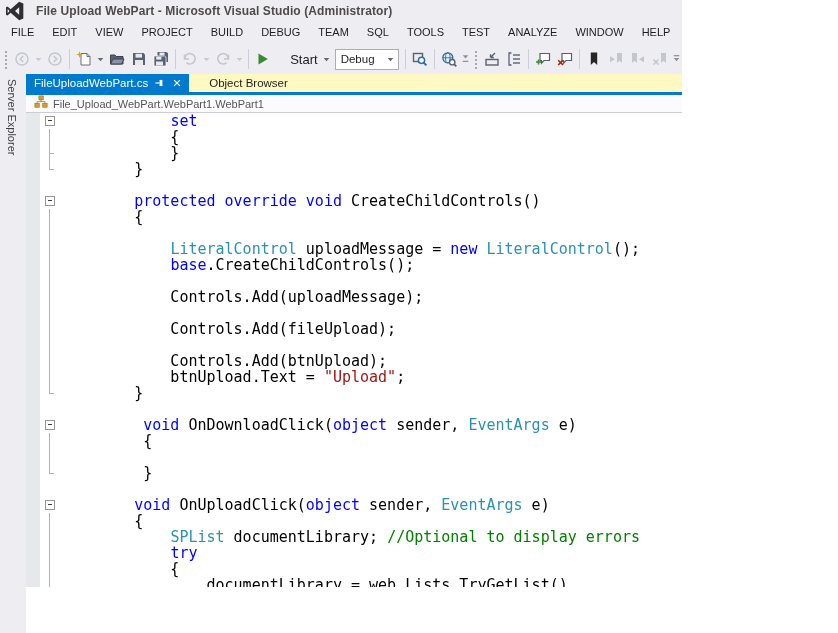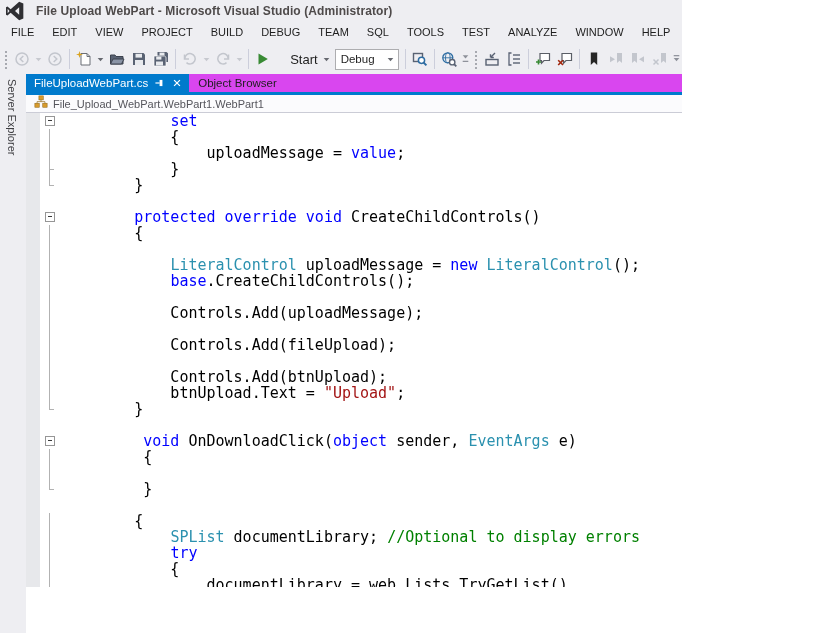--- a/index.html
+++ b/index.html
@@ -33,22 +33,22 @@
   .tb-combo .val { flex:1; font-size:11.5px; color:#1e1e1e; padding-left:5px; }
   .tb-combo svg { width:7px; height:7px; margin-right:4px; }
 
   
   .main { flex:1; display:flex; min-height:0; }
   .rail { width:26px; background:#eeeef2; flex:none; }
   .rail .vtext { writing-mode:vertical-rl; font-size:11px; color:#3e3e42; padding-top:5px; margin-left:6px; cursor:default; }
   .content { flex:1; display:flex; flex-direction:column; min-width:0; }
 
   
-  .tabstrip { height:18px; display:flex; align-items:flex-end; background:#d946ef; flex:none; }
-  .tab { height:18px; display:flex; align-items:center; font-size:11.5px; padding:0 9px; color:#1e1e1e; cursor:default; }
+  .tabstrip { height:18px; display:flex; align-items:flex-end; background:#fef9c3; flex:none; }
+  .tab { height:18px; display:flex; align-items:center; font-size:11.5px; padding:0 20px; color:#1e1e1e; cursor:default; }
   .tab.active { background:var(--accent); color:#fff; padding:0 7px 0 8px; }
   .tab .ticon { display:flex; align-items:center; margin-left:7px; }
   .tab .ticon svg { width:10px; height:10px; display:block; }
   .accentbar { height:3px; background:var(--accent); flex:none; }
 
   
   .breadcrumb { height:18px; background:#fbfbfd; border-bottom:1px solid #cbccd6; display:flex; align-items:center; padding-left:8px; flex:none; }
   .breadcrumb svg { width:14px; height:14px; margin-right:5px; }
   .crumb-text { font-size:11px; color:#55555c; cursor:default; }
 
@@ -364,25 +364,20 @@
               <span class="fold f-box"></span>
               <pre class="code"><span>            </span><span class="tok-k">set</span></pre>
             </div>
             <div class="line">
               <span class="ind"></span>
               <span class="fold f-line"></span>
               <pre class="code"><span>            {</span></pre>
             </div>
             <div class="line">
               <span class="ind"></span>
-              <span class="fold f-line"></span>
-              <pre class="code"><span>                uploadMessage = </span><span class="tok-k">value</span><span>;</span></pre>
-            </div>
-            <div class="line">
-              <span class="ind"></span>
               <span class="fold f-tick"></span>
               <pre class="code"><span>            }</span></pre>
             </div>
             <div class="line">
               <span class="ind"></span>
               <span class="fold f-end"></span>
               <pre class="code"><span>        }</span></pre>
             </div>
             <div class="line">
               <span class="ind"></span>
@@ -475,20 +470,25 @@
             </div>
             <div class="line">
               <span class="ind"></span>
               <span class="fold f-end"></span>
               <pre class="code"><span>         }</span></pre>
             </div>
             <div class="line">
               <span class="ind"></span>
               <span class="fold"></span>
               <pre class="code"></pre>
+            </div>
+            <div class="line">
+              <span class="ind"></span>
+              <span class="fold f-box"></span>
+              <pre class="code"><span>        </span><span class="tok-k">void</span><span> OnUploadClick(</span><span class="tok-k">object</span><span> sender, </span><span class="tok-y">EventArgs</span><span> e)</span></pre>
             </div>
             <div class="line">
               <span class="ind"></span>
               <span class="fold f-line"></span>
               <pre class="code"><span>        {</span></pre>
             </div>
             <div class="line">
               <span class="ind"></span>
               <span class="fold f-line"></span>
               <pre class="code"><span>            </span><span class="tok-y">SPList</span><span> documentLibrary; </span><span class="tok-c">//Optional to display errors</span></pre>

